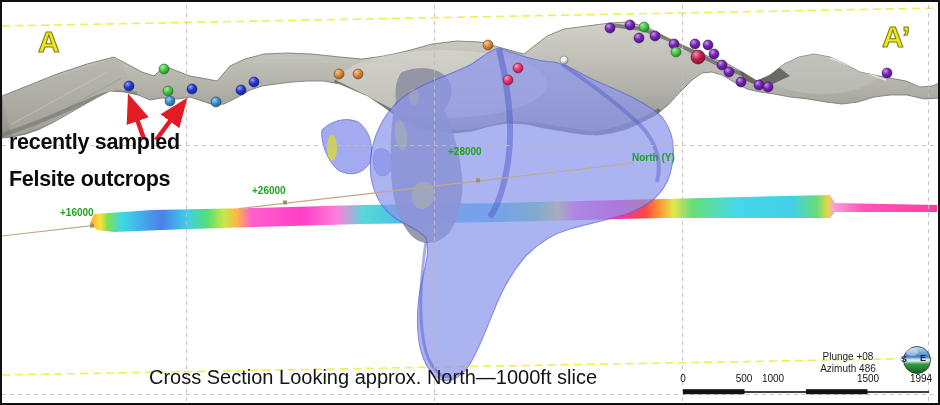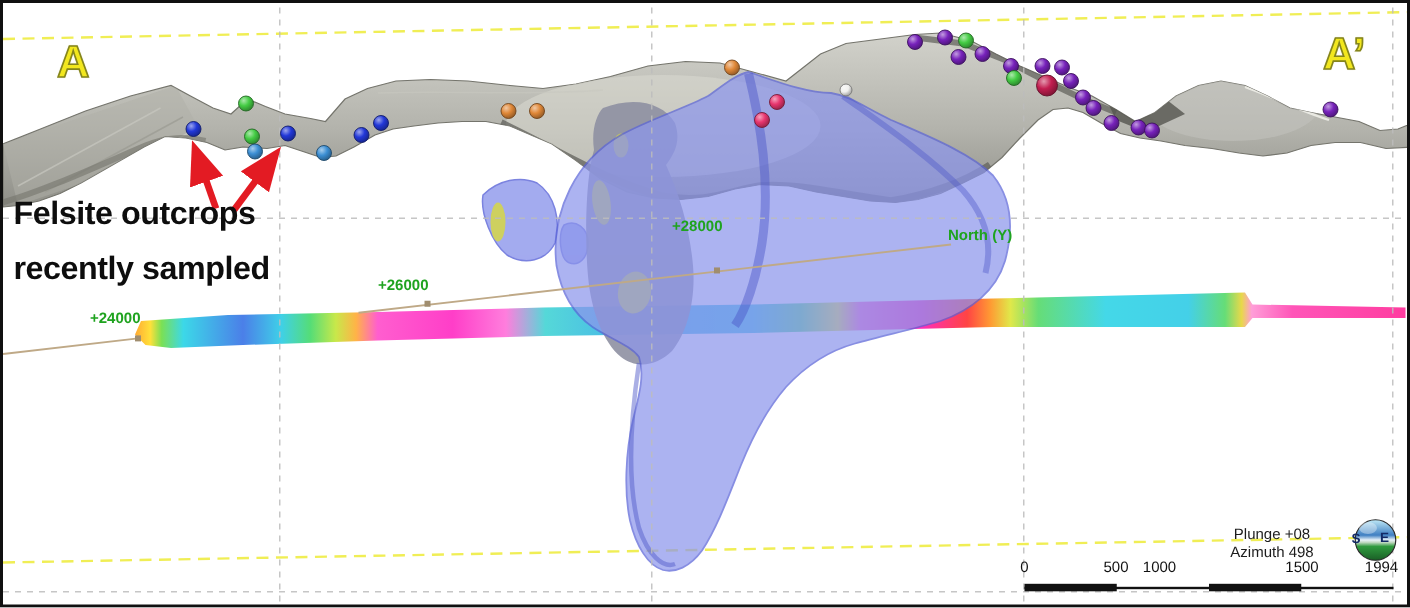--- a/index.html
+++ b/index.html
@@ -247,33 +247,34 @@
         <circle cx="757" cy="83" r="5" fill="url(#pg-purple)" stroke="rgb(60,17,94)" stroke-width="0.6"></circle>
         <circle cx="766" cy="85" r="5" fill="url(#pg-purple)" stroke="rgb(60,17,94)" stroke-width="0.6"></circle>
         <circle cx="885" cy="71" r="5" fill="url(#pg-purple)" stroke="rgb(60,17,94)" stroke-width="0.6"></circle>
       </g>
   </svg>
 
   <div class="txt sec-label" id="label-a">A</div>
   <div class="txt sec-label" id="label-a2">A’</div>
 
   <div class="txt annot">
+    <div>recently sampled</div>
     <div>Felsite outcrops</div>
-    <div>recently sampled</div>
   </div>
 
-  <div class="txt axis-lab" id="tick-24">+24000</div>
+  <div class="txt axis-lab" id="tick-24">+16000</div>
   <div class="txt axis-lab" id="tick-26">+26000</div>
   <div class="txt axis-lab" id="tick-28">+28000</div>
   <div class="txt axis-lab" id="axis-name">North (Y)</div>
 
+  <div class="txt caption">Cross Section Looking approx. North—1000ft slice</div>
 
   <div class="txt view-info">
     <div>Plunge +08</div>
-    <div>Azimuth 498</div>
+    <div>Azimuth 486</div>
   </div>
 
   <span class="txt snum" style="left:681px">0</span>
   <span class="txt snum" style="left:742px">500</span>
   <span class="txt snum" style="left:771px">1000</span>
   <span class="txt snum" style="left:866px">1500</span>
   <span class="txt snum" style="left:919px">1994</span>
 
   <span class="txt globe-letter" id="globe-s">S</span>
   <span class="txt globe-letter" id="globe-e">E</span>

